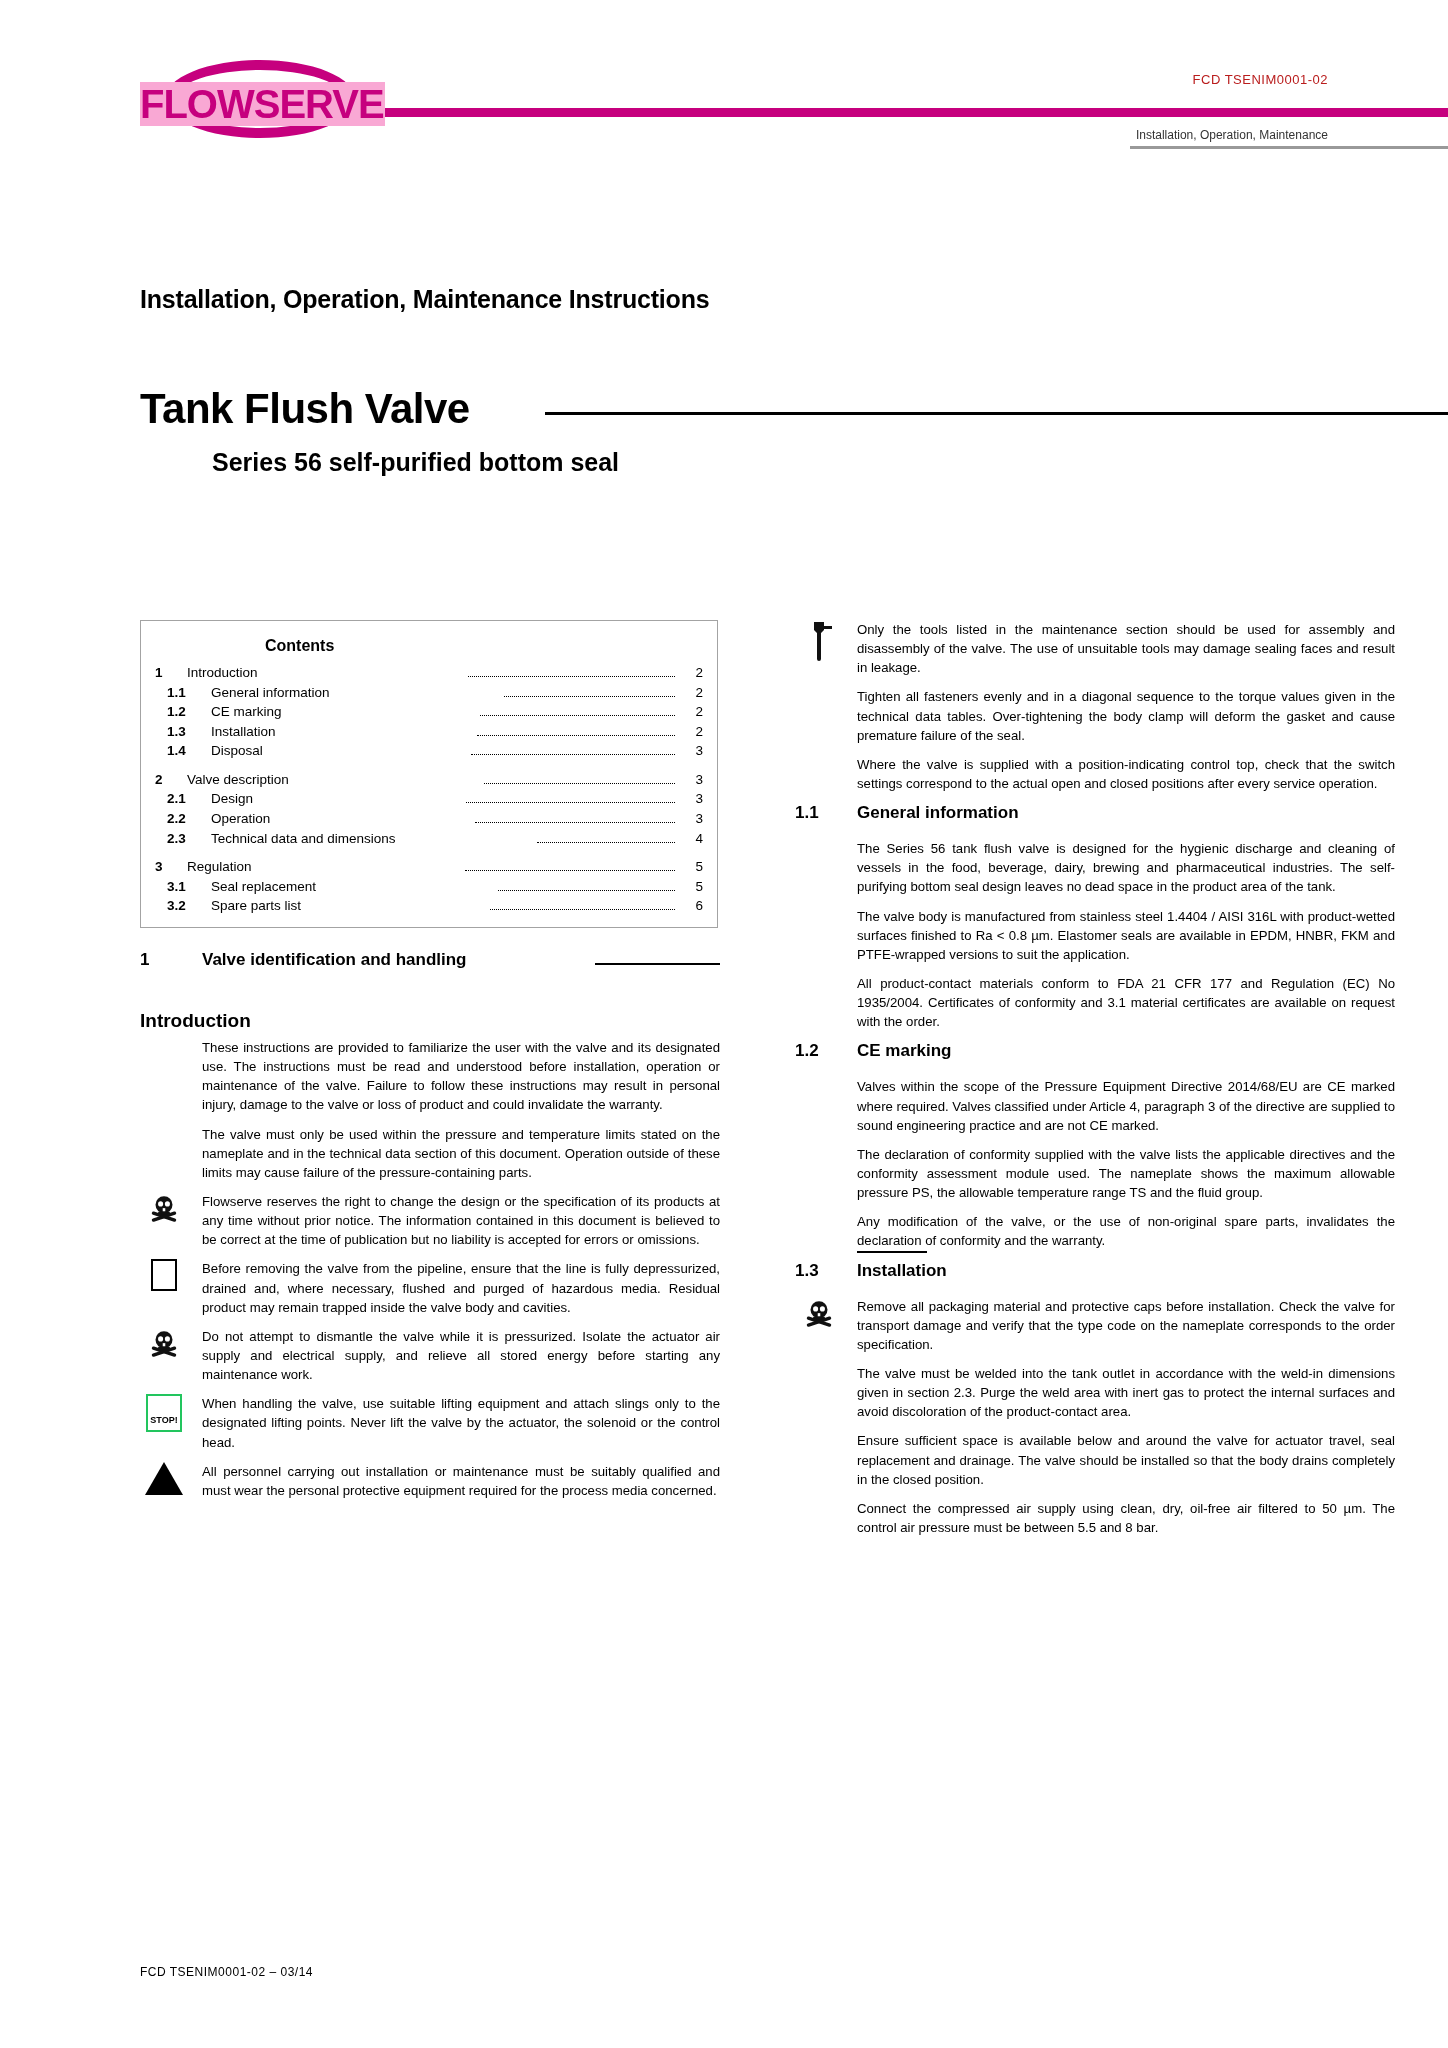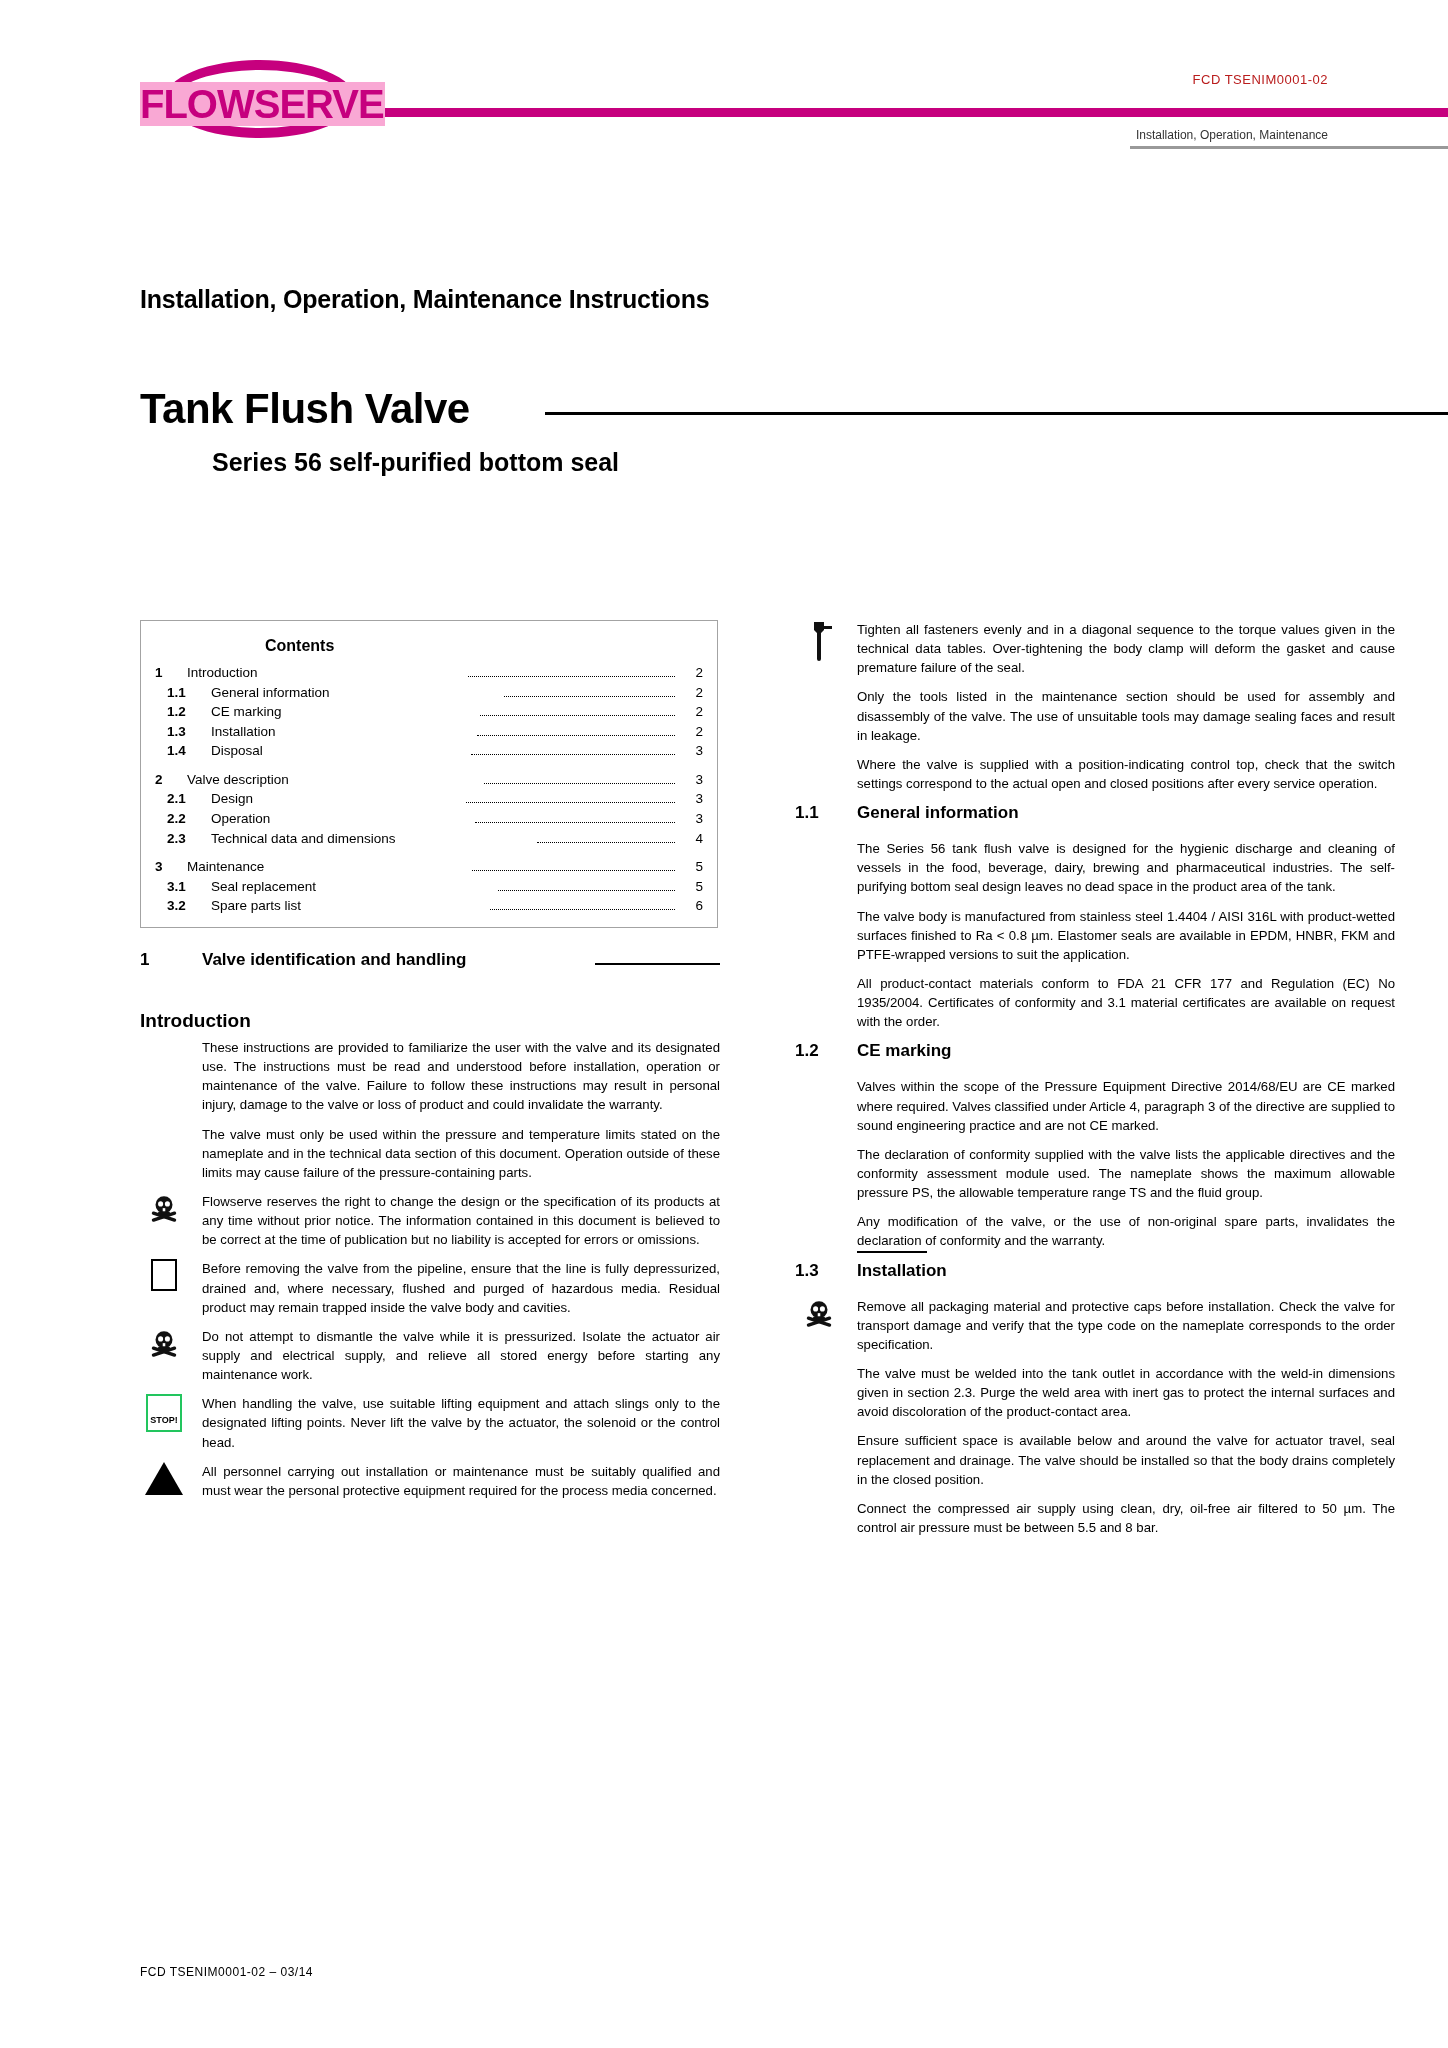--- a/index.html
+++ b/index.html
@@ -324,21 +324,21 @@
       <span class="toc-num">2.3</span>
       <span class="toc-label">Technical data and dimensions</span>
       <span class="toc-dots"></span>
       <span class="toc-page">4</span>
     </div>
 
     <div class="toc-spacer"></div>
 
     <div class="toc-row">
       <span class="toc-num">3</span>
-      <span class="toc-label">Maintenance</span>
+      <span class="toc-label">Regulation</span>
       <span class="toc-dots"></span>
       <span class="toc-page">5</span>
     </div>
     <div class="toc-row toc-sub">
       <span class="toc-num">3.1</span>
       <span class="toc-label">Seal replacement</span>
       <span class="toc-dots"></span>
       <span class="toc-page">5</span>
     </div>
     <div class="toc-row toc-sub">
@@ -424,22 +424,22 @@
 
   <div class="icon-para">
     <div class="icon-box">
       <span class="icon-wrench">
         <svg viewBox="0 0 30 46" width="30" height="46" aria-hidden="true">
           <path d="M10 2 h10 v8 l-3 3 v26 a2 2 0 0 1 -4 0 v-26 l-3 -3 z" fill="#111"></path>
           <rect x="20" y="6" width="8" height="3" fill="#111"></rect>
         </svg>
       </span>
     </div>
+    <p class="para">Only the tools listed in the maintenance section should be used for assembly and disassembly of the valve. The use of unsuitable tools may damage sealing faces and result in leakage.</p>
     <p class="para">Tighten all fasteners evenly and in a diagonal sequence to the torque values given in the technical data tables. Over-tightening the body clamp will deform the gasket and cause premature failure of the seal.</p>
-    <p class="para">Only the tools listed in the maintenance section should be used for assembly and disassembly of the valve. The use of unsuitable tools may damage sealing faces and result in leakage.</p>
     <p class="para">Where the valve is supplied with a position-indicating control top, check that the switch settings correspond to the actual open and closed positions after every service operation.</p>
   </div>
 
   <div class="sec">
     <div class="sec-head">
       <span class="sec-num">1.1</span>
       <span>General information</span>
     </div>
   </div>
   <p class="para ind">The Series 56 tank flush valve is designed for the hygienic discharge and cleaning of vessels in the food, beverage, dairy, brewing and pharmaceutical industries. The self-purifying bottom seal design leaves no dead space in the product area of the tank.</p>

